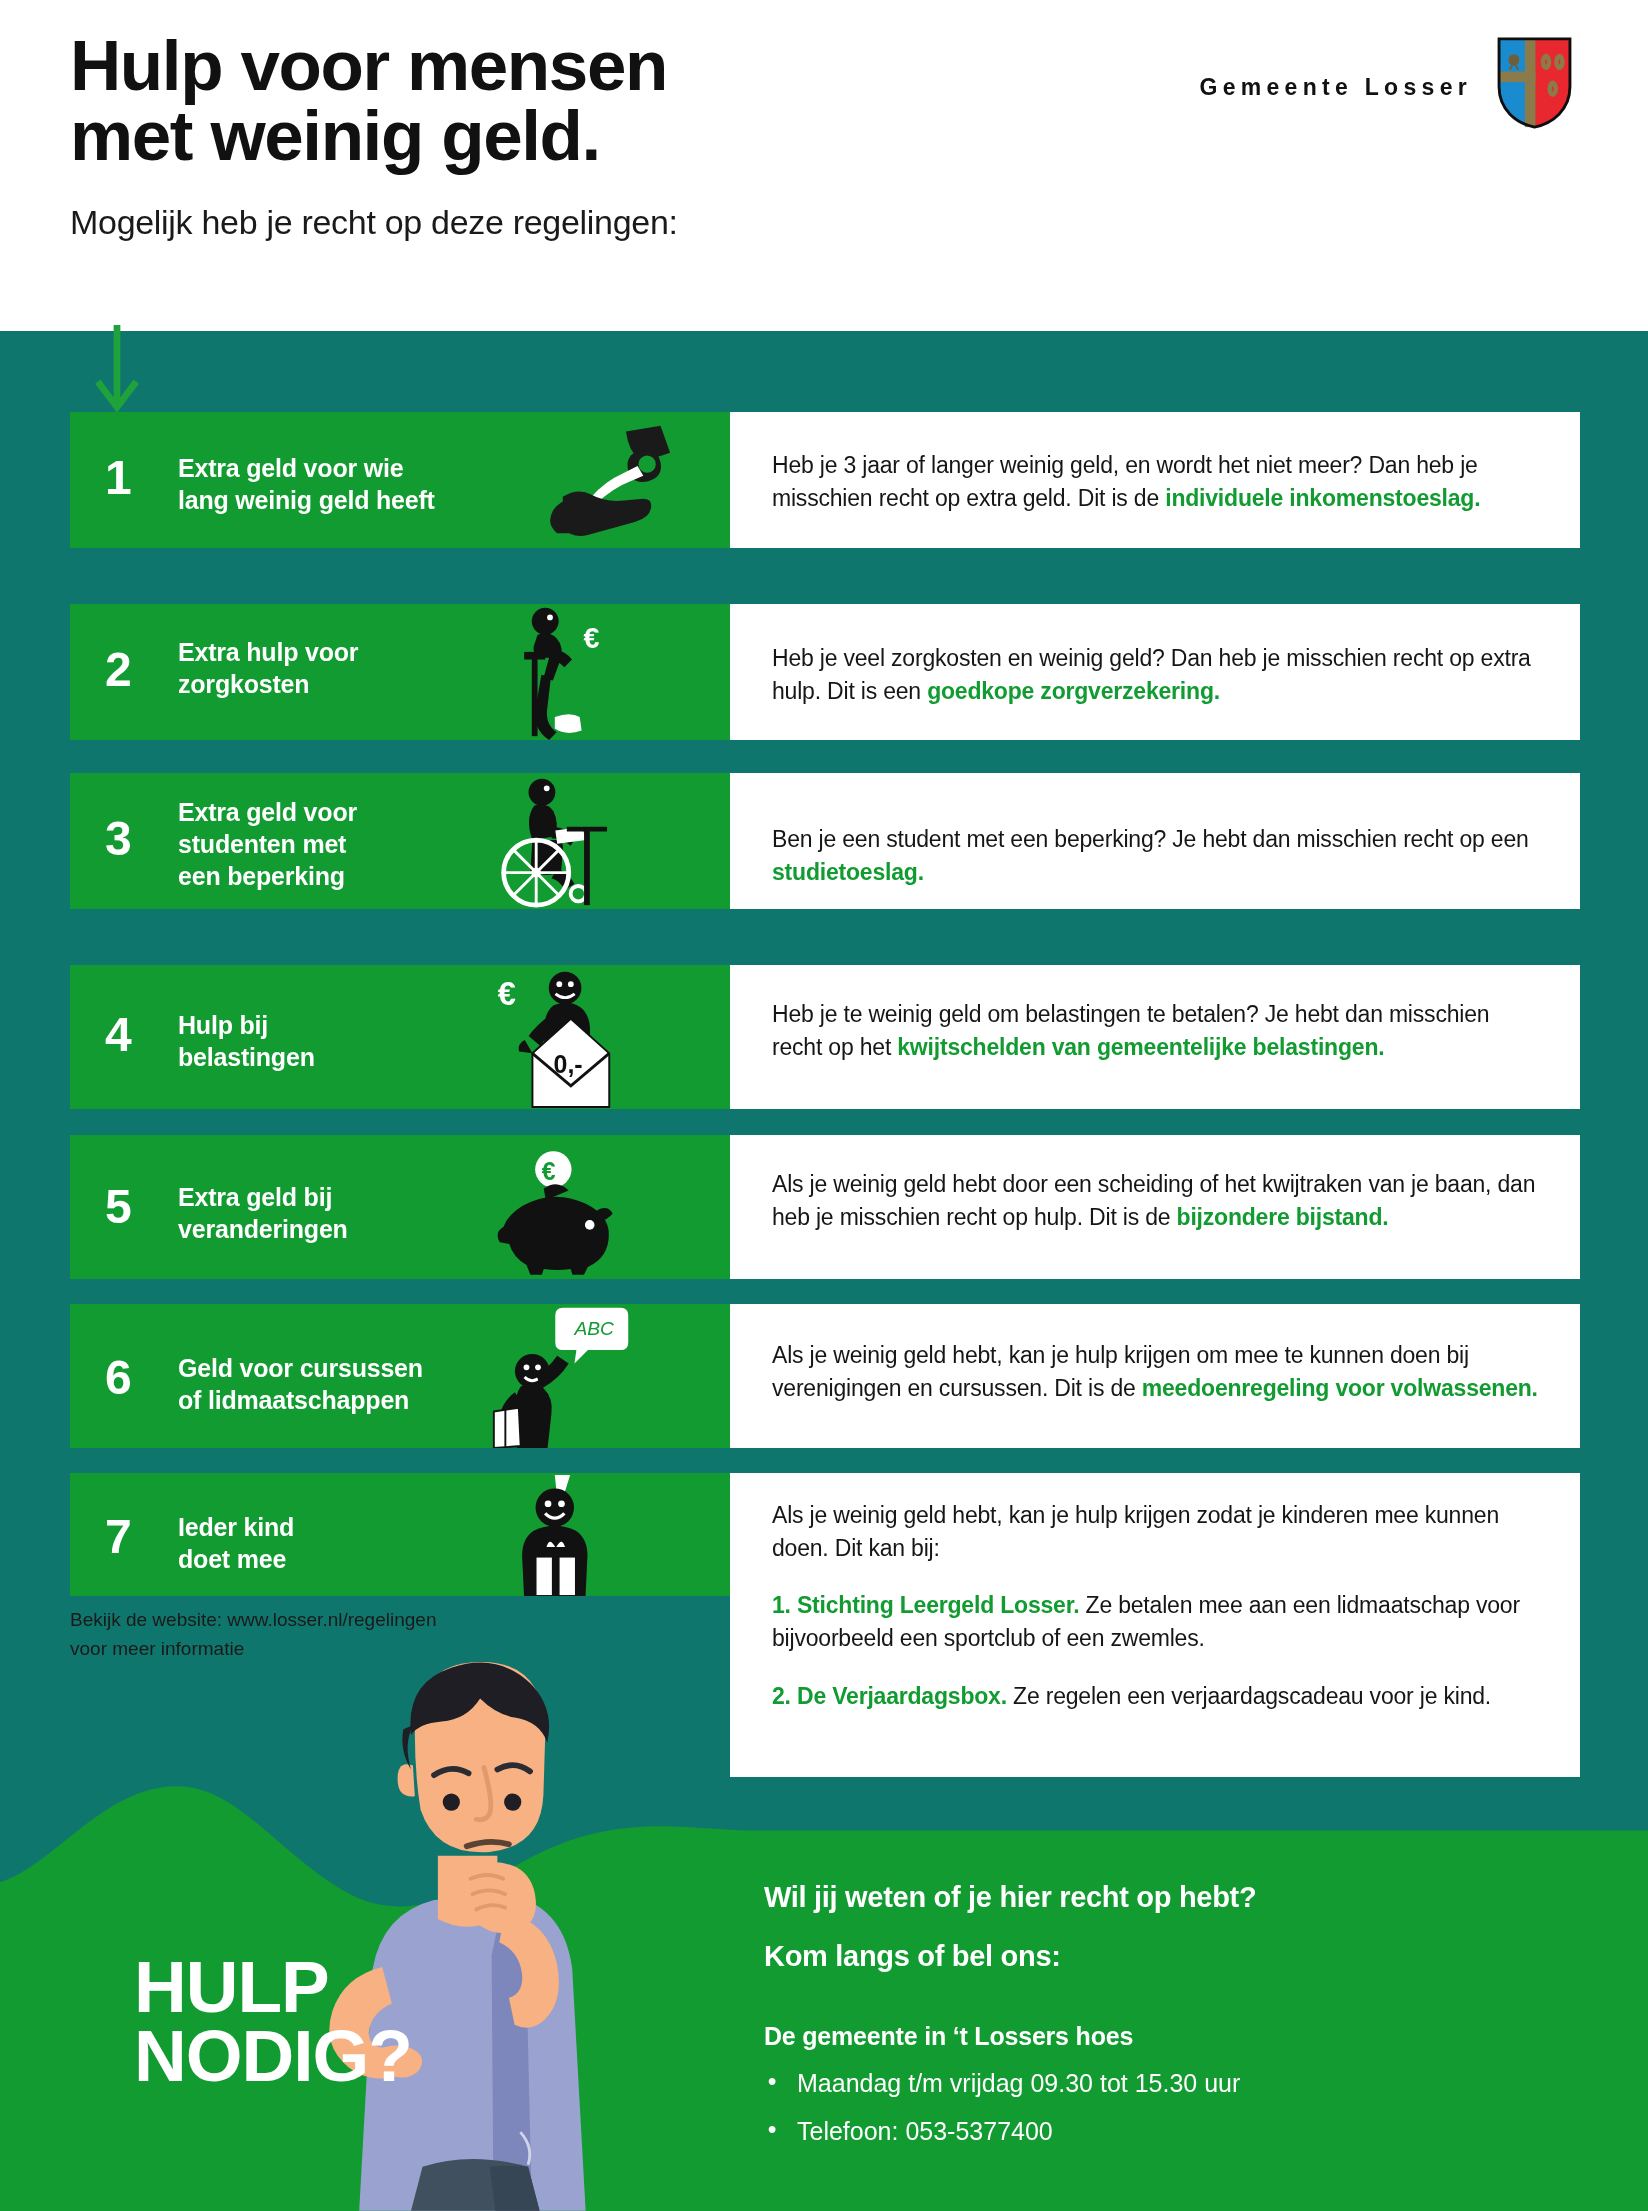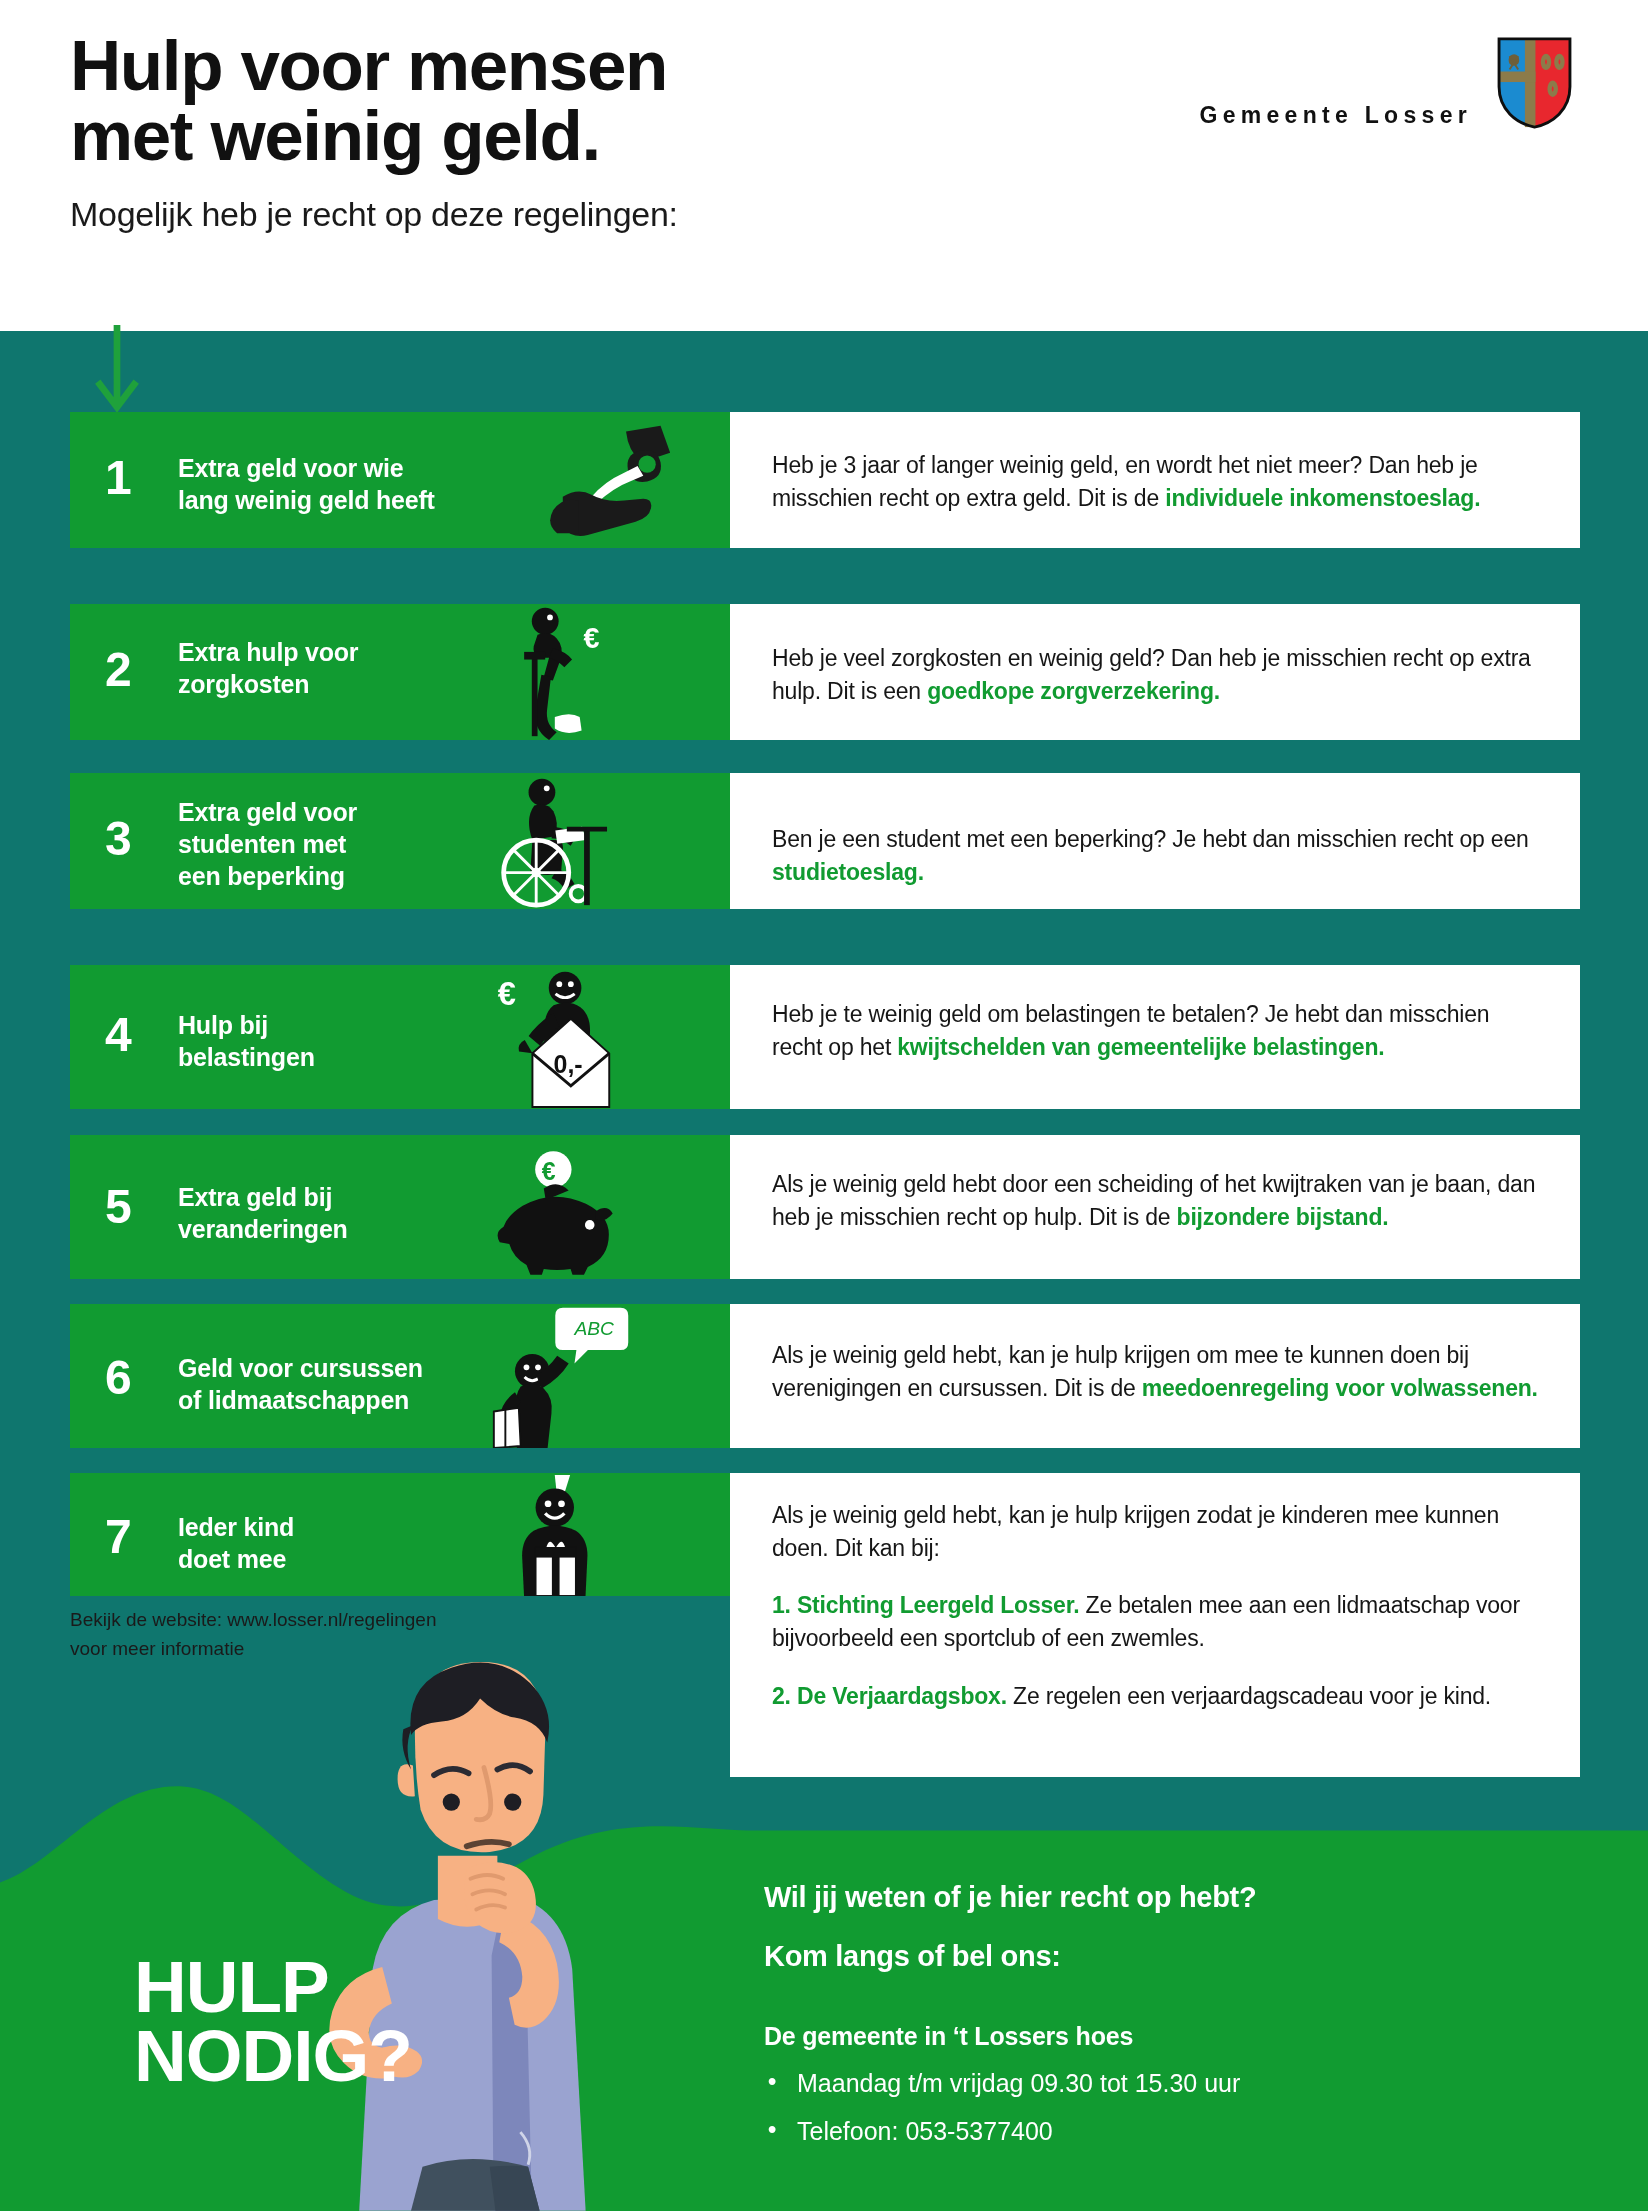--- a/index.html
+++ b/index.html
@@ -29,31 +29,31 @@
   .title-block { position: absolute; left: 70px; top: 31px; width: 961px; }
   .poster-title {
     font-size: 71px;
     line-height: 0.98;
     font-weight: 700;
     letter-spacing: -1.4px;
     color: #111111;
     font-stretch: condensed;
   }
   .poster-subtitle {
-    margin-top: 25px;
+    margin-top: 33px;
     font-size: 34px;
     font-weight: 400;
     color: #1a1a1a;
     letter-spacing: -0.3px;
   }
   .brand {
     position: absolute;
     right: 77px; top: 37px;
     display: flex;
-    align-items: flex-end;
+    align-items: center;
     gap: 25px;
   }
   .brand-name {
     font-size: 23px;
     font-weight: 700;
     letter-spacing: 5.3px;
     color: #111;
     padding-top: 9.6px;
   }
   .crest { width: 75px; height: 92px; display: block; }

